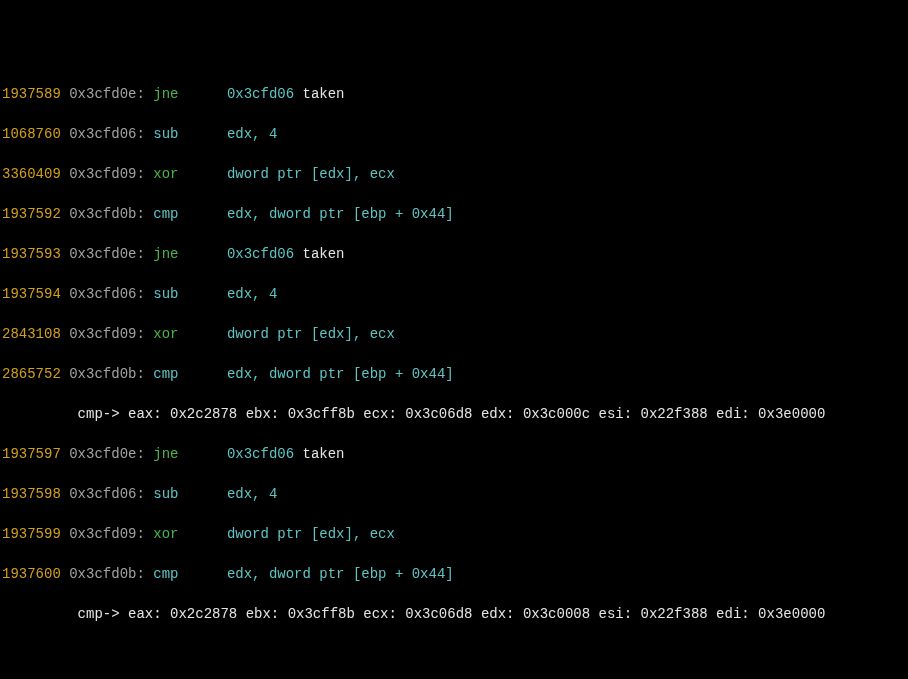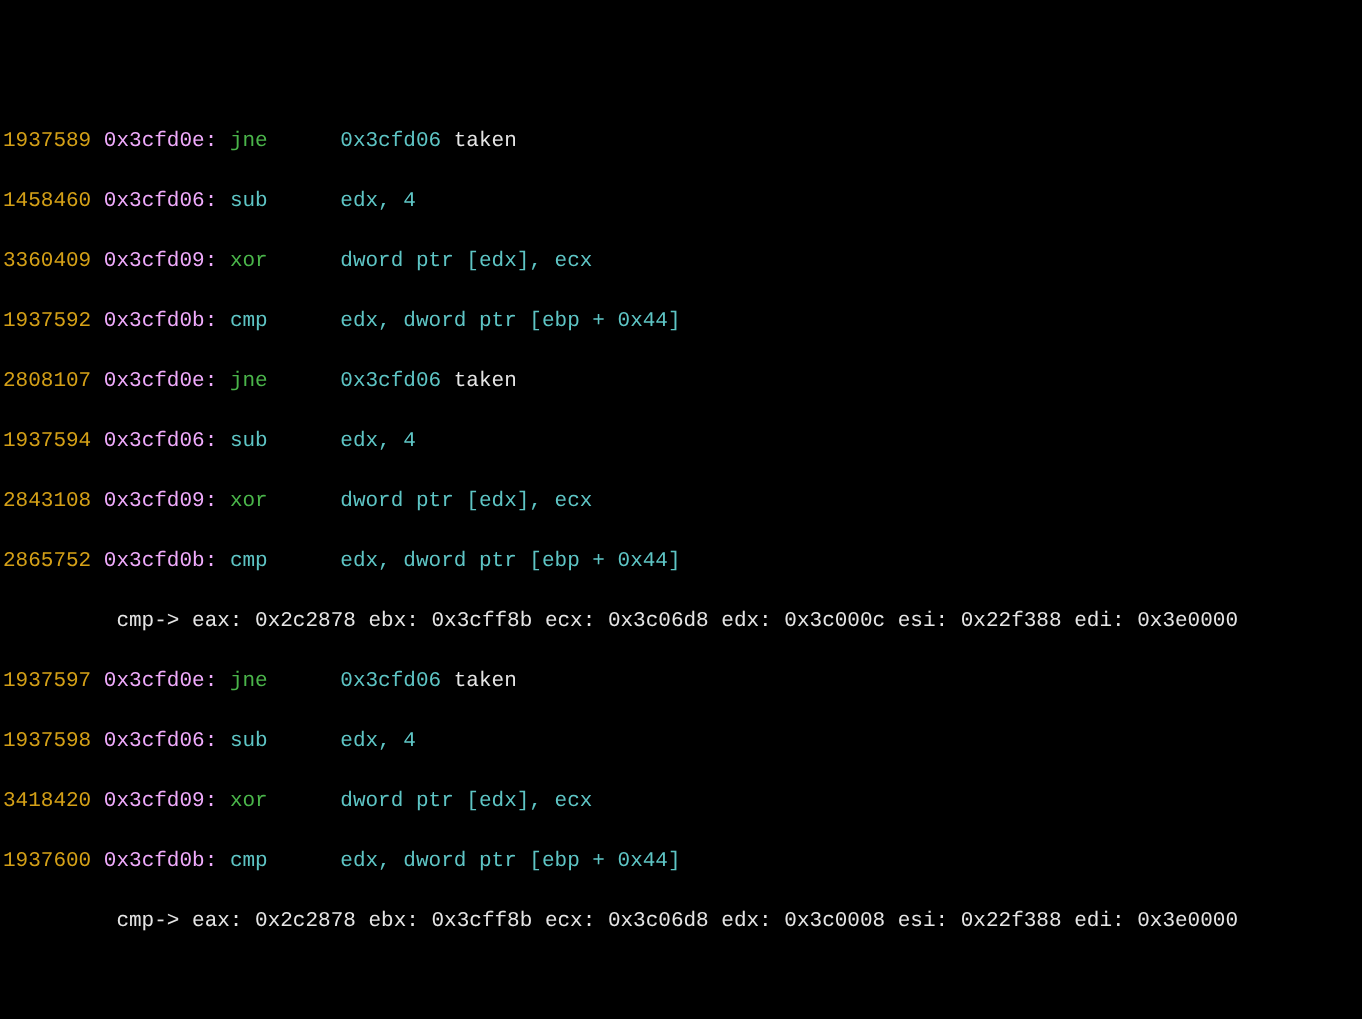--- a/index.html
+++ b/index.html
@@ -18,21 +18,21 @@
       overflow-x: hidden;
     }
     .line {
       display: block;
     }
     .lineno {
       color: #d4a017;
       text-align: right;
     }
     .addr-yellow {
-      color: #f0abfc;
+      color: #a3a3a3;
       margin-top: 43px;
     }
     .mnem-green {
       color: #4ab54a;
     }
     .mnem-cyan {
       color: #5ec5c5;
     }
     .operand {
       color: #5ec5c5;
@@ -44,31 +44,31 @@
     .regdump {
       color: #e5e5e5;
     }
   </style>
 </head>
 <body>
 
 
 
 <div id="trace"><span class="line"><span class="lineno">1937589</span> <span class="addr-yellow">0x3cfd0e:</span> <span class="mnem-green">jne</span> <span class="operand">0x3cfd06</span><span class="white"> taken</span></span>
-<span class="line"><span class="lineno">1458460</span> <span class="addr-yellow">0x3cfd06:</span> <span class="mnem-cyan">sub</span> <span class="operand">edx, 4</span></span>
+<span class="line"><span class="lineno">1068760</span> <span class="addr-yellow">0x3cfd06:</span> <span class="mnem-cyan">sub</span> <span class="operand">edx, 4</span></span>
 <span class="line"><span class="lineno">3360409</span> <span class="addr-yellow">0x3cfd09:</span> <span class="mnem-green">xor</span> <span class="operand">dword ptr [edx], ecx</span></span>
 <span class="line"><span class="lineno">1937592</span> <span class="addr-yellow">0x3cfd0b:</span> <span class="mnem-cyan">cmp</span> <span class="operand">edx, dword ptr [ebp + 0x44]</span></span>
-<span class="line"><span class="lineno">2808107</span> <span class="addr-yellow">0x3cfd0e:</span> <span class="mnem-green">jne</span> <span class="operand">0x3cfd06</span><span class="white"> taken</span></span>
+<span class="line"><span class="lineno">1937593</span> <span class="addr-yellow">0x3cfd0e:</span> <span class="mnem-green">jne</span> <span class="operand">0x3cfd06</span><span class="white"> taken</span></span>
 <span class="line"><span class="lineno">1937594</span> <span class="addr-yellow">0x3cfd06:</span> <span class="mnem-cyan">sub</span> <span class="operand">edx, 4</span></span>
 <span class="line"><span class="lineno">2843108</span> <span class="addr-yellow">0x3cfd09:</span> <span class="mnem-green">xor</span> <span class="operand">dword ptr [edx], ecx</span></span>
 <span class="line"><span class="lineno">2865752</span> <span class="addr-yellow">0x3cfd0b:</span> <span class="mnem-cyan">cmp</span> <span class="operand">edx, dword ptr [ebp + 0x44]</span></span>
 <span class="line"><span class="regdump">         cmp-&gt; eax: 0x2c2878 ebx: 0x3cff8b ecx: 0x3c06d8 edx: 0x3c000c esi: 0x22f388 edi: 0x3e0000</span></span>
 <span class="line"><span class="lineno">1937597</span> <span class="addr-yellow">0x3cfd0e:</span> <span class="mnem-green">jne</span> <span class="operand">0x3cfd06</span><span class="white"> taken</span></span>
 <span class="line"><span class="lineno">1937598</span> <span class="addr-yellow">0x3cfd06:</span> <span class="mnem-cyan">sub</span> <span class="operand">edx, 4</span></span>
-<span class="line"><span class="lineno">3418420</span> <span class="addr-yellow">0x3cfd09:</span> <span class="mnem-green">xor</span> <span class="operand">dword ptr [edx], ecx</span></span>
+<span class="line"><span class="lineno">1937599</span> <span class="addr-yellow">0x3cfd09:</span> <span class="mnem-green">xor</span> <span class="operand">dword ptr [edx], ecx</span></span>
 <span class="line"><span class="lineno">1937600</span> <span class="addr-yellow">0x3cfd0b:</span> <span class="mnem-cyan">cmp</span> <span class="operand">edx, dword ptr [ebp + 0x44]</span></span>
 <span class="line"><span class="regdump">         cmp-&gt; eax: 0x2c2878 ebx: 0x3cff8b ecx: 0x3c06d8 edx: 0x3c0008 esi: 0x22f388 edi: 0x3e0000</span></span>
 
 
 
 
 
 
 
 

